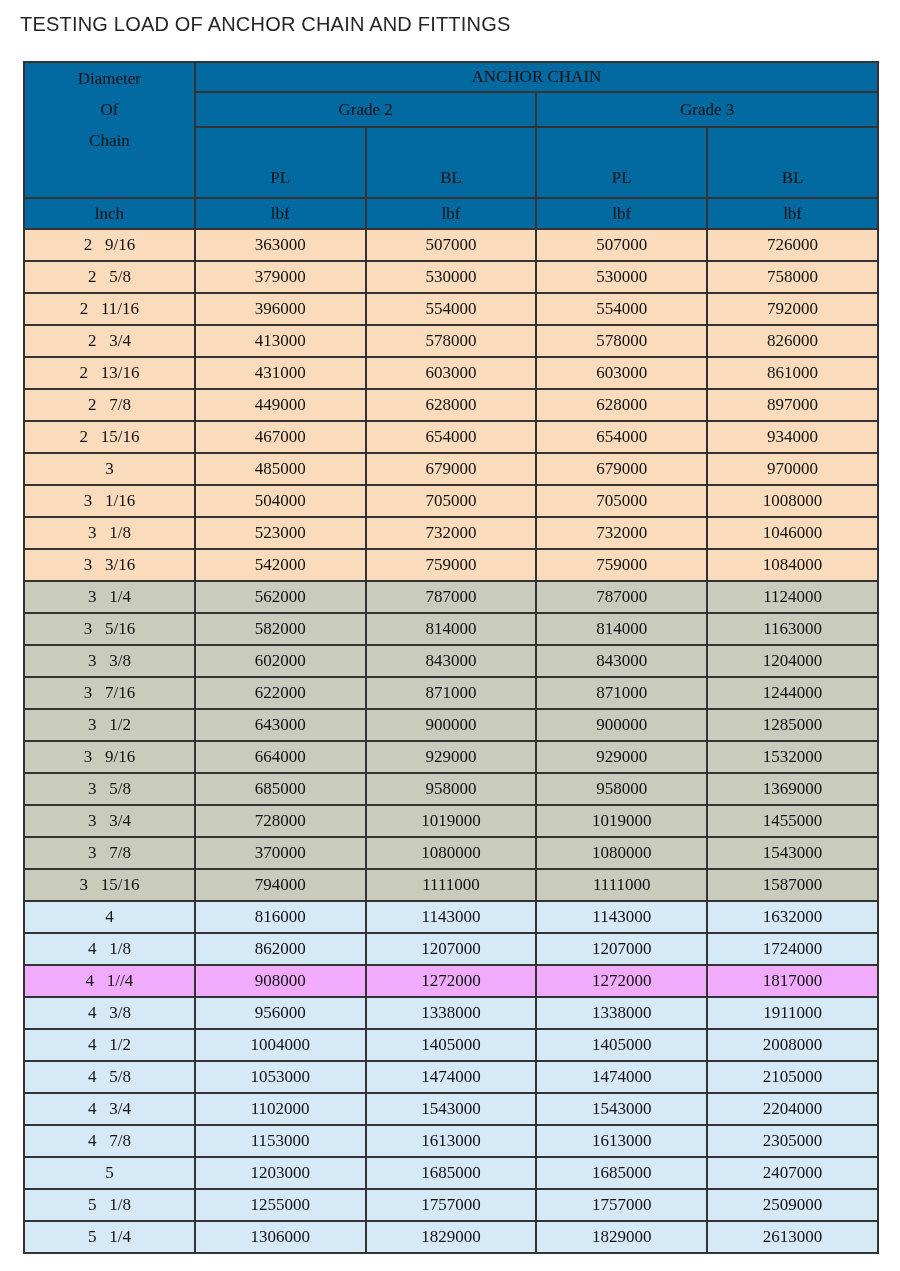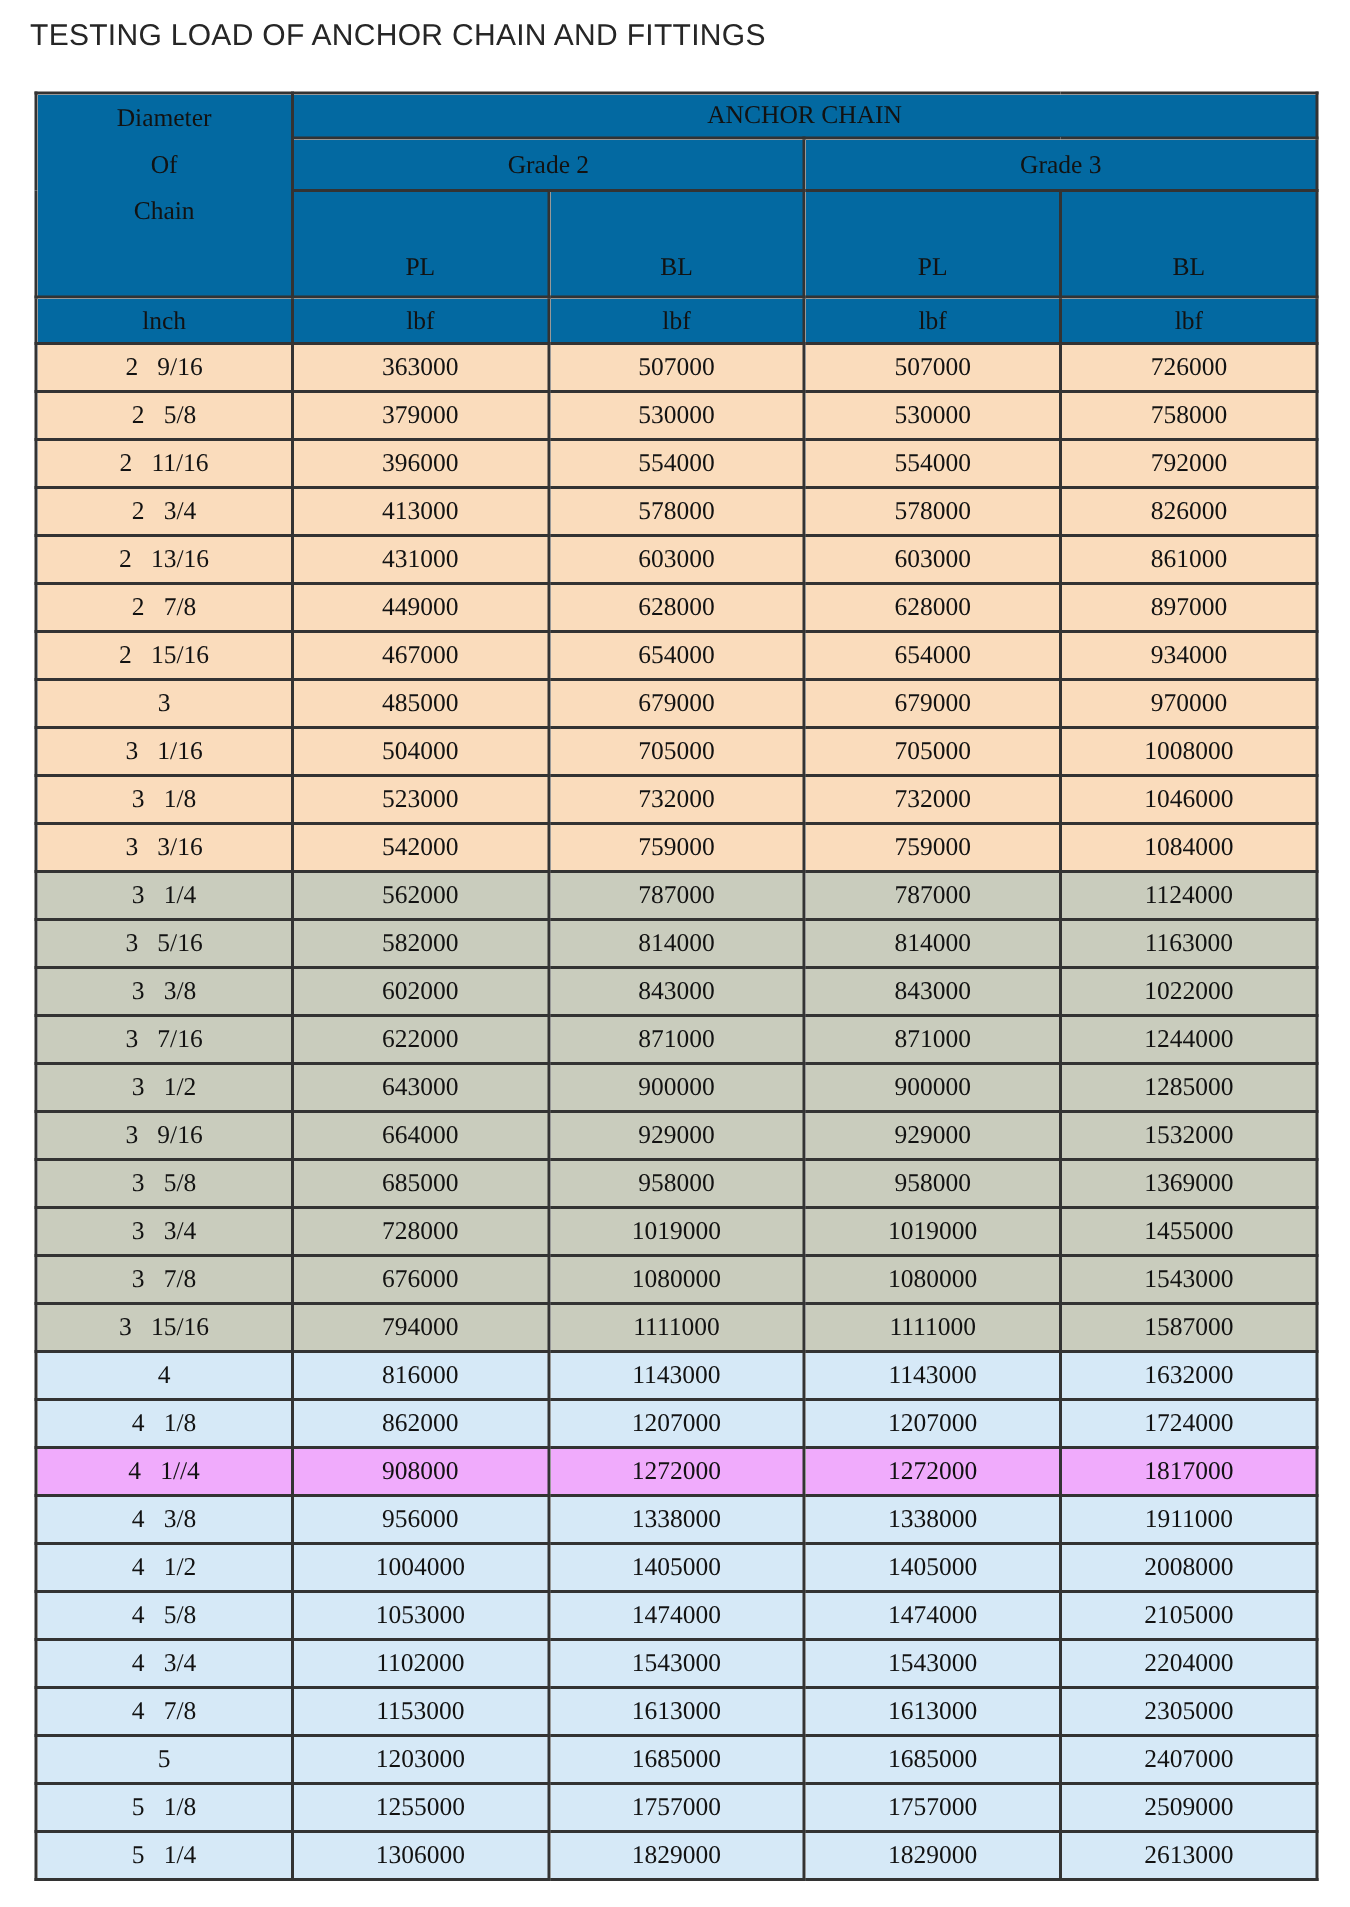--- a/index.html
+++ b/index.html
@@ -190,21 +190,21 @@
         <td>582000</td>
         <td>814000</td>
         <td>814000</td>
         <td>1163000</td>
       </tr>
       <tr style="background: rgb(201, 204, 189);">
         <td class="diam">3   3/8</td>
         <td>602000</td>
         <td>843000</td>
         <td>843000</td>
-        <td>1022000</td>
+        <td>1204000</td>
       </tr>
       <tr style="background: rgb(201, 204, 189);">
         <td class="diam">3   7/16</td>
         <td>622000</td>
         <td>871000</td>
         <td>871000</td>
         <td>1244000</td>
       </tr>
       <tr style="background: rgb(201, 204, 189);">
         <td class="diam">3   1/2</td>
@@ -229,21 +229,21 @@
       </tr>
       <tr style="background: rgb(201, 204, 189);">
         <td class="diam">3   3/4</td>
         <td>728000</td>
         <td>1019000</td>
         <td>1019000</td>
         <td>1455000</td>
       </tr>
       <tr style="background: rgb(201, 204, 189);">
         <td class="diam">3   7/8</td>
-        <td>676000</td>
+        <td>370000</td>
         <td>1080000</td>
         <td>1080000</td>
         <td>1543000</td>
       </tr>
       <tr style="background: rgb(201, 204, 189);">
         <td class="diam">3   15/16</td>
         <td>794000</td>
         <td>1111000</td>
         <td>1111000</td>
         <td>1587000</td>

